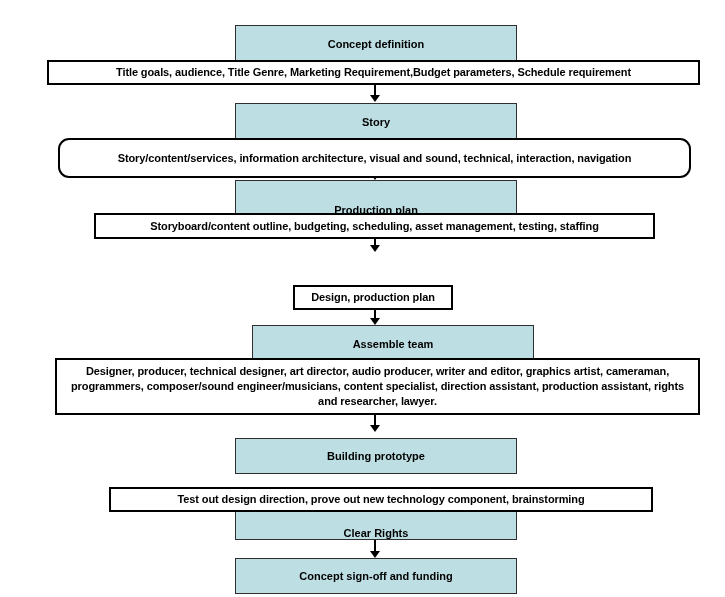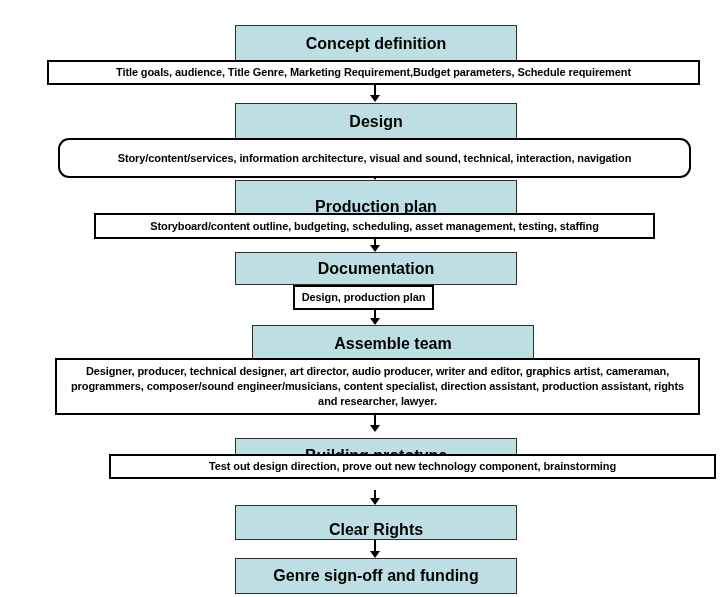--- a/index.html
+++ b/index.html
@@ -21,21 +21,21 @@
     width: 282px;
     background: var(--stage-fill, #bddfe3);
     border: 1px solid var(--stage-border, #2f2f2f);
     display: flex;
     align-items: center;
     justify-content: center;
     z-index: 1;
     box-sizing: border-box;
   }
   .stage span {
-    font-size: 16px;
+    font-size: 11px;
     font-weight: bold;
     text-align: center;
     white-space: nowrap;
   }
   .detail {
     position: absolute;
     background: var(--detail-fill, #ffffff);
     border: 2px solid var(--detail-border, #000000);
     display: flex;
     align-items: center;
@@ -84,45 +84,42 @@
   </div>
   <div class="detail" style="top:60px;left:47px;width:653px;height:25px;">
     <span>Title goals, audience, Title Genre, Marketing Requirement,Budget parameters, Schedule requirement</span>
   </div>
   <div class="arrow" style="left:369px;top:85px;height:17px;">
     <div class="arrow-line"></div>
     <div class="arrow-head"></div>
   </div>
 
   <div class="stage" style="top:103px;height:38px;">
-    <span>Design</span>
+    <span>Story</span>
   </div>
   <div class="detail" style="top:138px;left:58px;width:633px;height:40px;border-radius:11px;">
     <span>Story/content/services, information architecture, visual and sound, technical, interaction, navigation</span>
   </div>
   <div class="arrow" style="left:369px;top:164px;height:16px;">
     <div class="arrow-line"></div>
     <div class="arrow-head"></div>
   </div>
 
   <div class="stage" style="top:180px;height:37px;align-items:flex-end;">
     <span>Production plan</span>
   </div>
   <div class="detail" style="top:213px;left:94px;width:561px;height:26px;">
     <span>Storyboard/content outline, budgeting, scheduling, asset management, testing, staffing</span>
   </div>
   <div class="arrow" style="left:369px;top:239px;height:13px;">
     <div class="arrow-line"></div>
     <div class="arrow-head"></div>
   </div>
 
-  <div class="stage" style="top:252px;height:33px;">
-    <span>Documentation</span>
-  </div>
-  <div class="detail" style="top:285px;left:293px;width:141px;height:25px;">
+  <div class="detail" style="top:285px;left:293px;width:160px;height:25px;">
     <span>Design, production plan</span>
   </div>
   <div class="arrow" style="left:369px;top:310px;height:15px;">
     <div class="arrow-line"></div>
     <div class="arrow-head"></div>
   </div>
 
   <div class="stage" style="top:325px;height:37px;margin-left:17px;">
     <span>Assemble team</span>
   </div>
@@ -130,33 +127,33 @@
     <span>Designer, producer, technical designer, art director, audio producer, writer and editor, graphics artist, cameraman, programmers, composer/sound engineer/musicians, content specialist, direction assistant, production assistant, rights and researcher, lawyer.</span>
   </div>
   <div class="arrow" style="left:369px;top:415px;height:17px;">
     <div class="arrow-line"></div>
     <div class="arrow-head"></div>
   </div>
 
   <div class="stage" style="top:432px;height:36px;margin-top:6px;">
     <span>Building prototype</span>
   </div>
-  <div class="detail" style="top:454px;left:109px;width:607px;height:25px;">
+  <div class="detail" style="top:487px;left:109px;width:544px;height:25px;">
     <span>Test out design direction, prove out new technology component, brainstorming</span>
   </div>
   <div class="arrow" style="left:369px;top:490px;height:15px;">
     <div class="arrow-line"></div>
     <div class="arrow-head"></div>
   </div>
 
   <div class="stage" style="top:505px;height:35px;align-items:flex-end;">
     <span>Clear Rights</span>
   </div>
   <div class="arrow" style="left:369px;top:540px;height:18px;">
     <div class="arrow-line"></div>
     <div class="arrow-head"></div>
   </div>
 
   <div class="stage" style="top:558px;height:36px;">
-    <span>Genre sign-off and funding</span>
+    <span>Concept sign-off and funding</span>
   </div>
 
 </div>
 
 </body></html>

